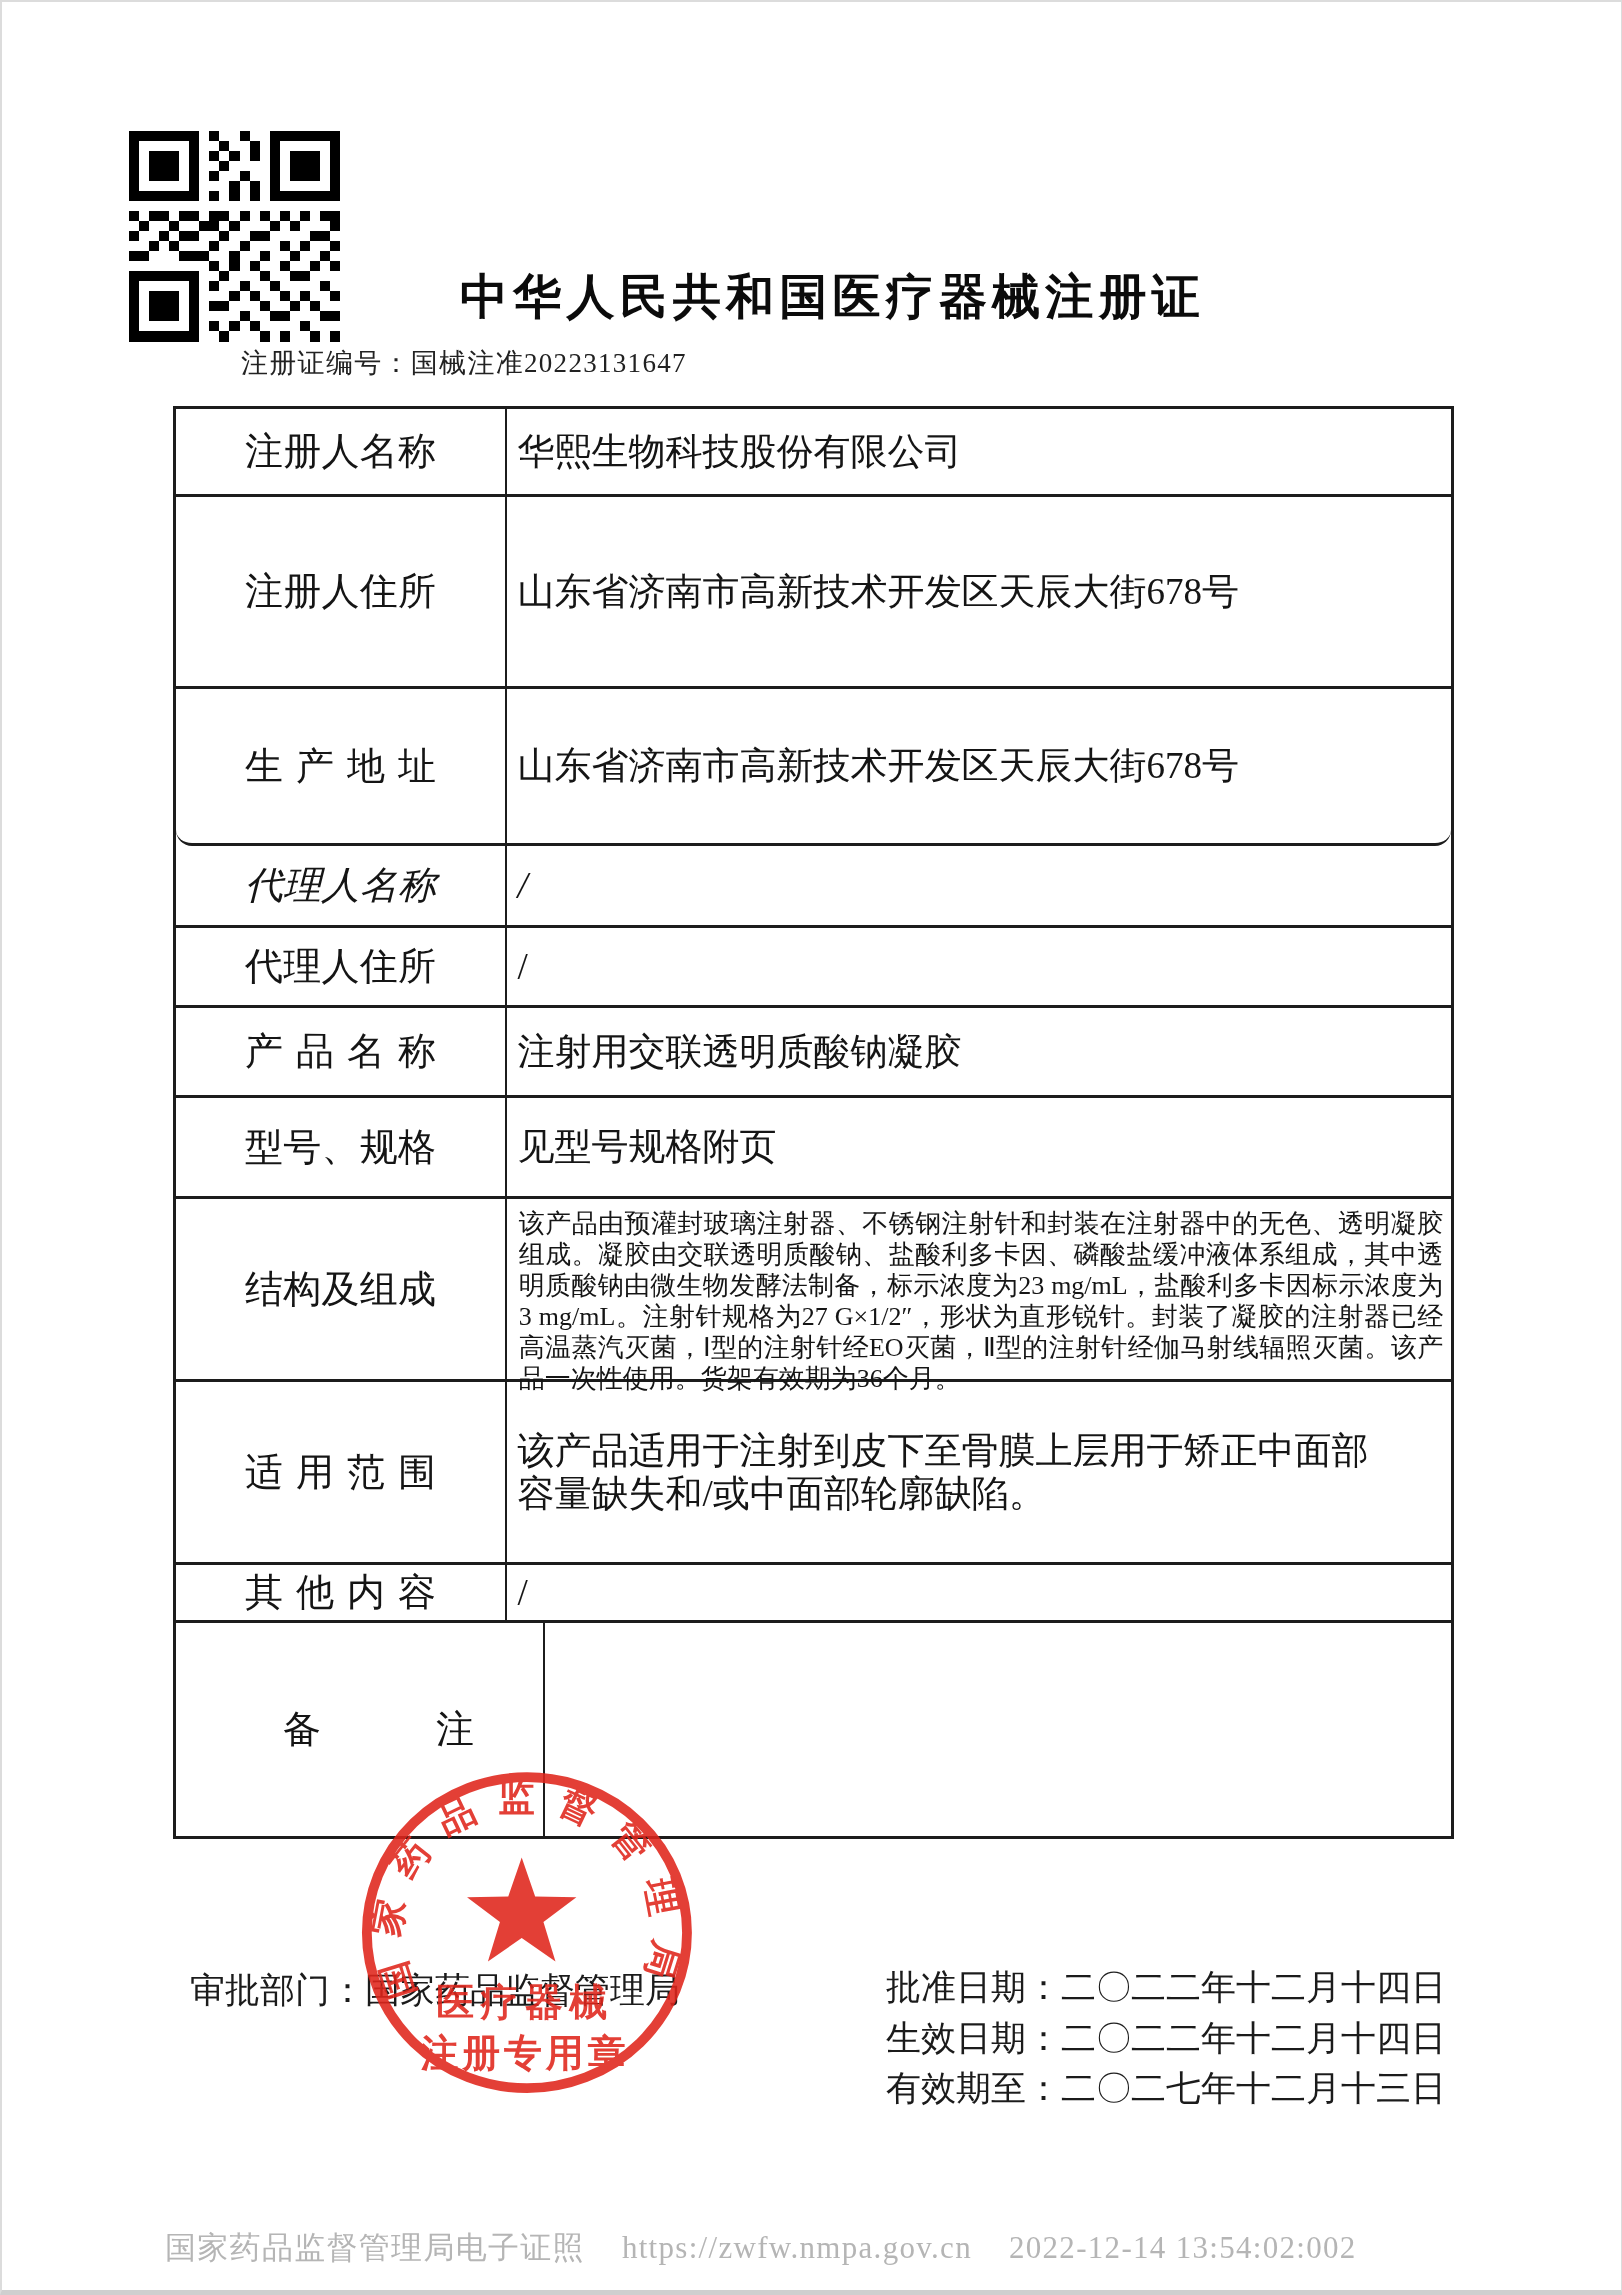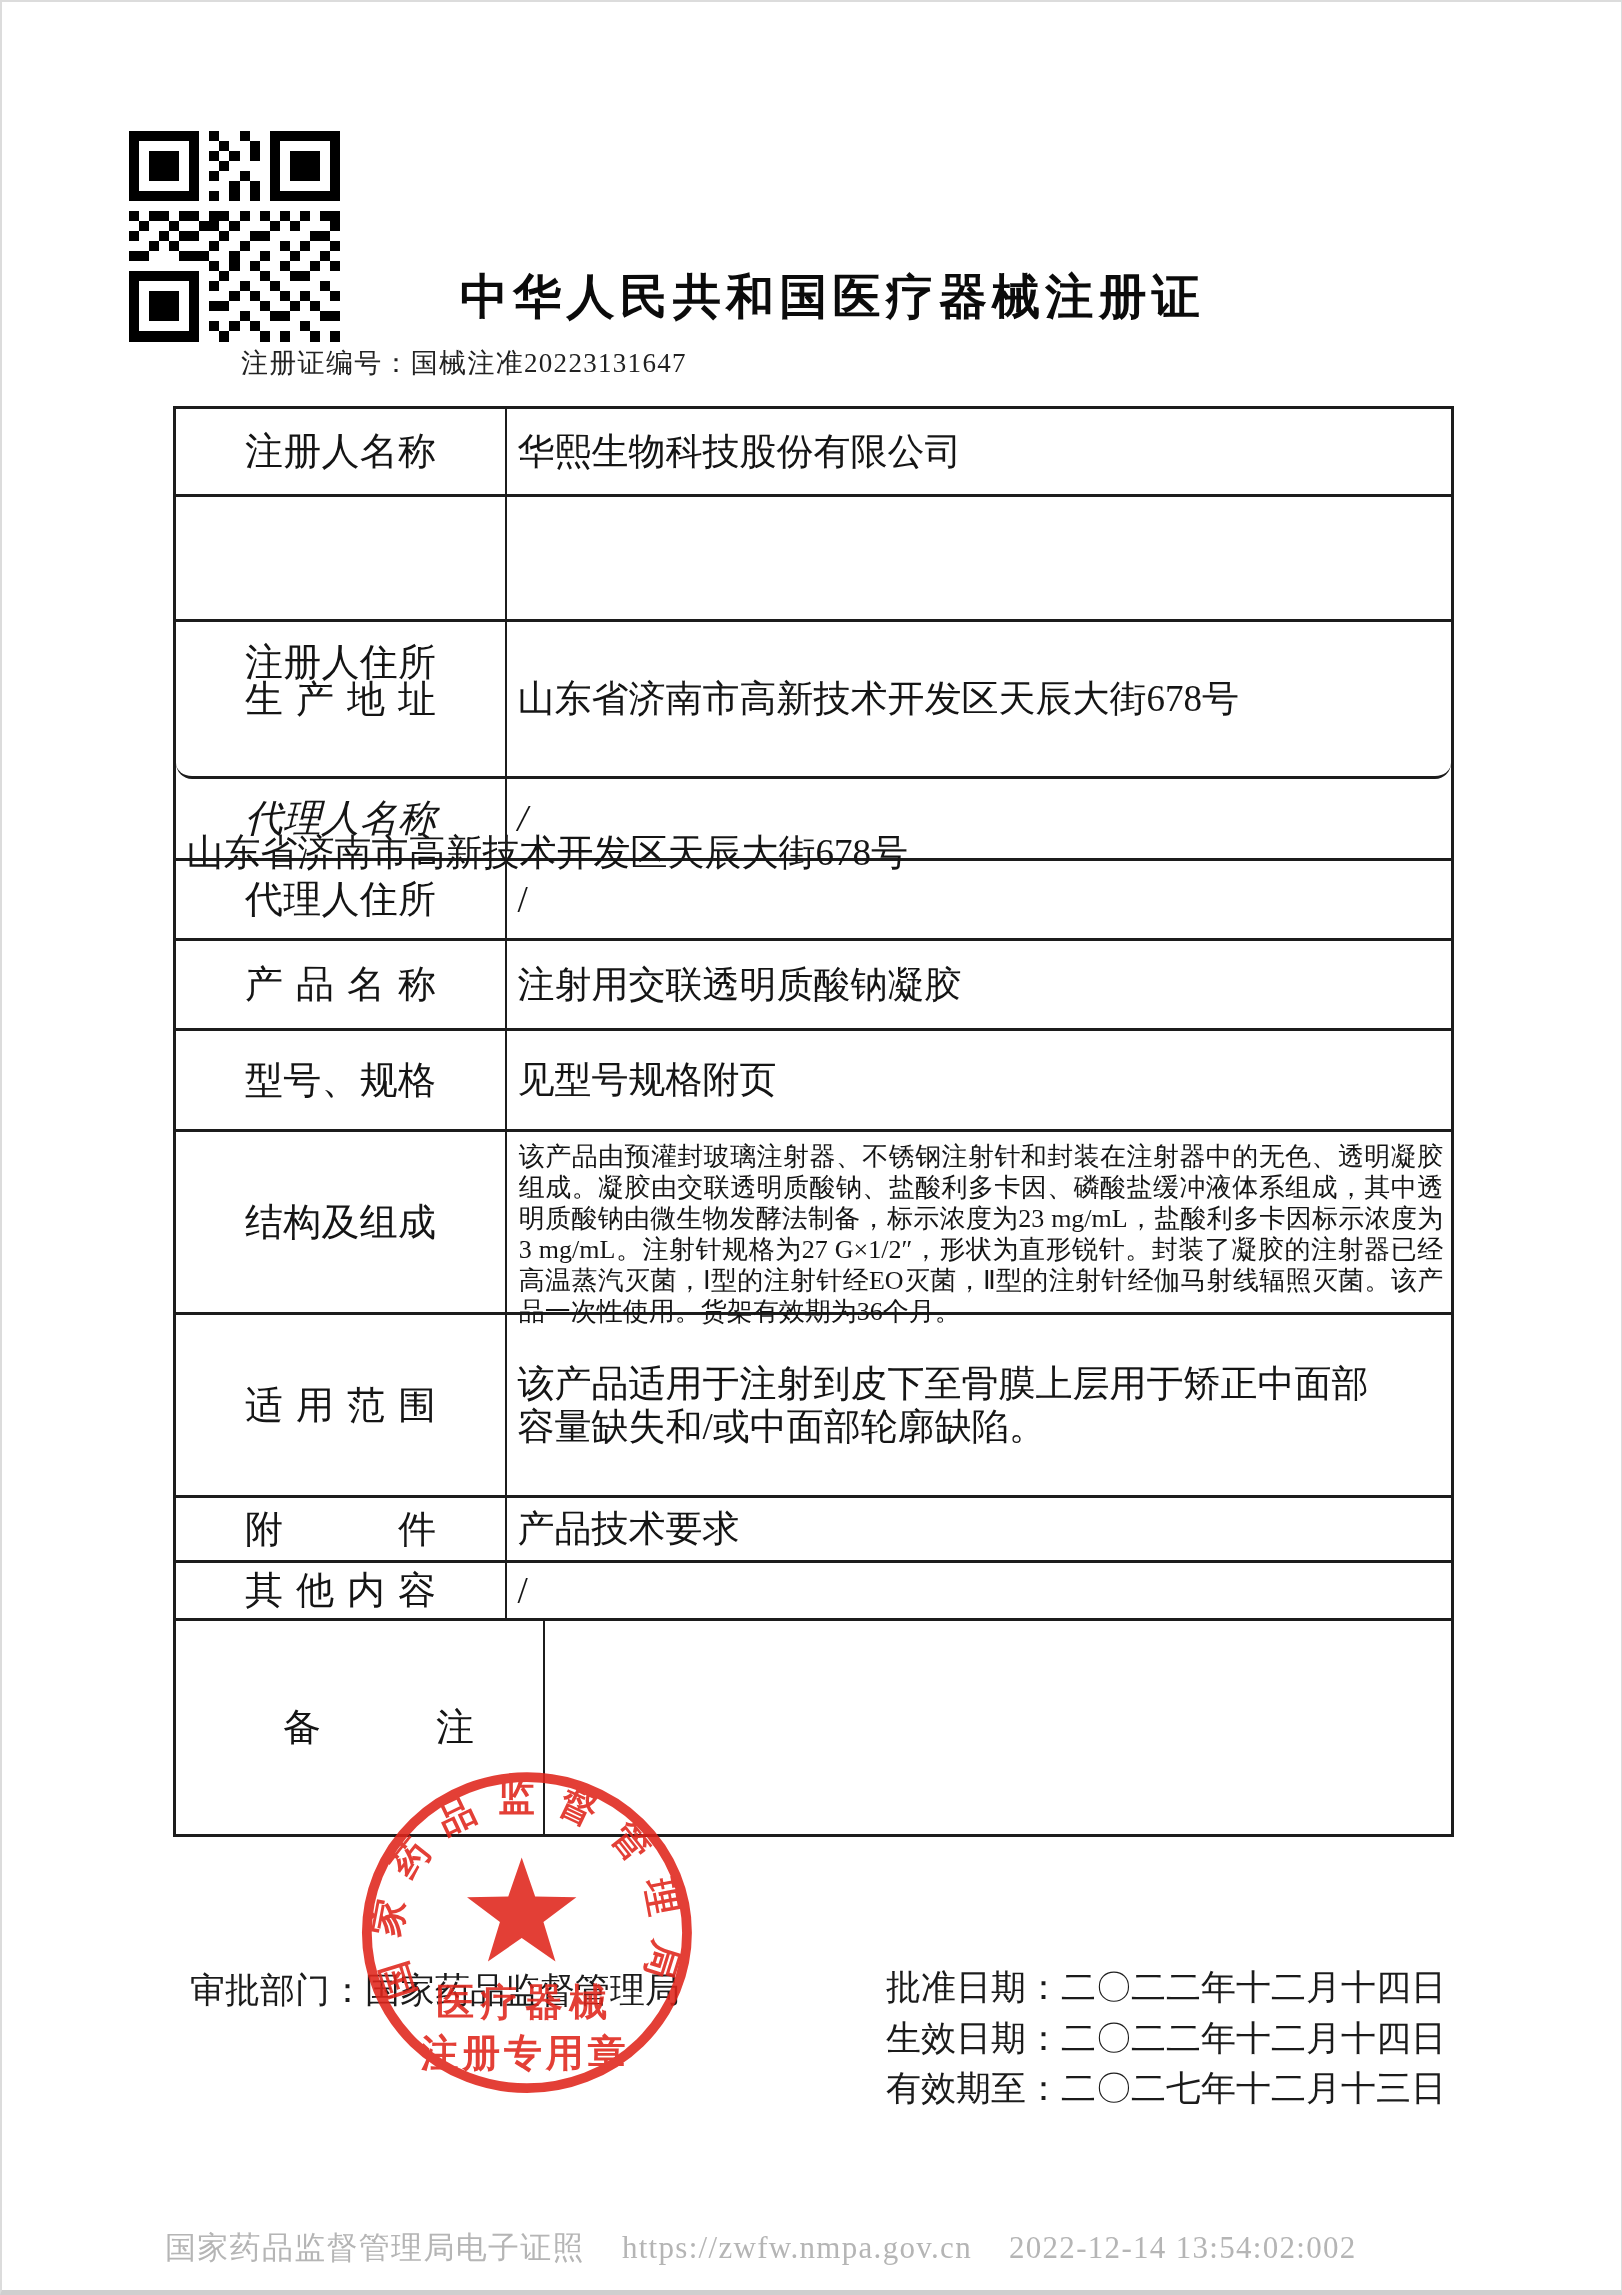--- a/index.html
+++ b/index.html
@@ -10,21 +10,21 @@
   
   .qr{position:absolute;left:127px;top:106px;width:211px;height:256px;}
   .title{position:absolute;left:10px;top:263px;width:100%;text-align:center;padding-left:22px;box-sizing:border-box;
          font-family:"Liberation Sans", sans-serif;font-weight:bold;font-size:48px;letter-spacing:5.2px;color:#0b0b0b;}
   .regline{position:absolute;left:239px;top:343px;font-size:27px;letter-spacing:1.3px;color:#222;}
 
   
   .cert-table{position:absolute;left:171px;top:404px;width:1281px;border:3.3px solid #1c1c1c;box-sizing:border-box;background:transparent;}
   .trow{display:flex;border-bottom:3.3px solid #1c1c1c;box-sizing:border-box;}
   .trow.r12{border-bottom:none;}
-  .r1{height:88px;} .r2{height:125px;flex-direction:column;} .r3{height:157px;border-radius:16px;} .r4{height:82px;font-style:italic;}
+  .r1{height:88px;} .r2{height:192px;} .r3{height:157px;border-radius:16px;} .r4{height:82px;font-style:italic;}
   .r5{height:80px;} .r6{height:90px;} .r7{height:101px;} .r8{height:183px;}
   .r9{height:183px;} .r10{height:65px;} .r11{height:58px;} .r12{height:213px;padding-left:38px;}
   .tlabel{flex:0 0 331px;width:331px;border-right:2.6px solid #1c1c1c;box-sizing:border-box;
           display:flex;align-items:center;font-size:38px;padding:0 69px;}
   .tlabel span{display:block;width:100%;text-align:justify;text-align-last:justify;white-space:nowrap;}
   .tvalue{flex:1;display:flex;align-items:center;font-size:37px;padding-left:10.5px;padding-right:13px;box-sizing:border-box;}
   .tvalue span{display:block;width:100%;}
   .r8 .tvalue{align-items:flex-start;font-size:26px;line-height:31px;padding:9.2px 7.8px 0 11.8px;}
   .r8 .tvalue span{text-align:justify;}
   .r9 .tvalue{font-size:37px;line-height:43px;padding-right:46px;}
@@ -220,28 +220,20 @@
         </div>
     </div>
     <div class="trow r9">
       <div class="tlabel">
           <span>适用范围</span>
         </div>
       <div class="tvalue">
           <span>该产品适用于注射到皮下至骨膜上层用于矫正中面部容量缺失和/或中面部轮廓缺陷。</span>
         </div>
     </div>
-    <div class="trow r10">
-      <div class="tlabel">
-          <span>附　件</span>
-        </div>
-      <div class="tvalue">
-          <span>产品技术要求</span>
-        </div>
-    </div>
     <div class="trow r11">
       <div class="tlabel">
           <span>其他内容</span>
         </div>
       <div class="tvalue">
           <span>/</span>
         </div>
     </div>
     <div class="trow r12">
       <div class="tlabel">

